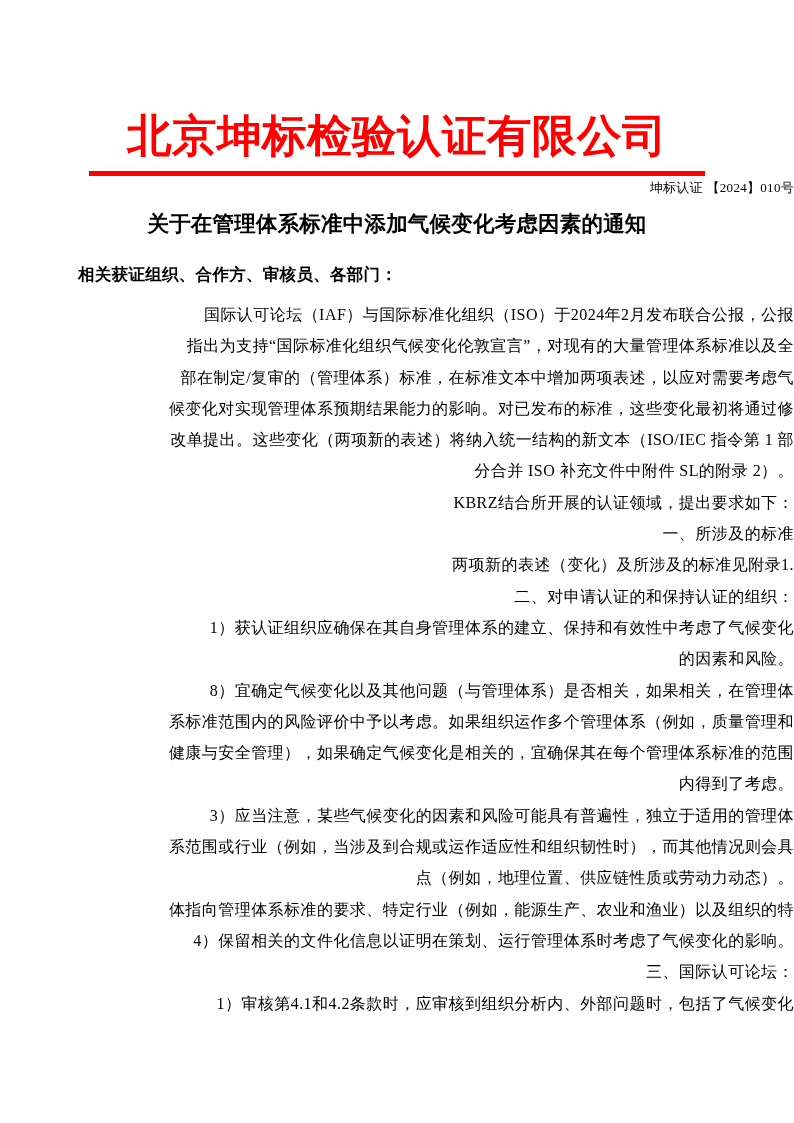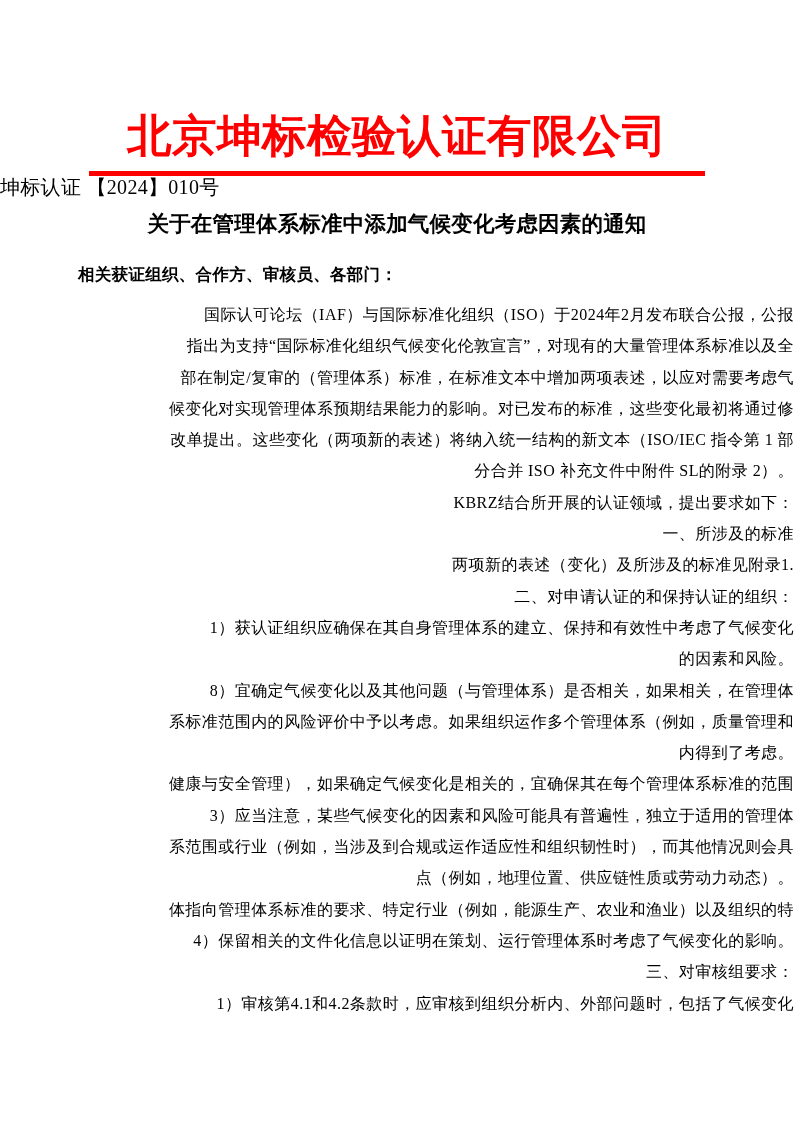--- a/index.html
+++ b/index.html
@@ -28,22 +28,22 @@
     white-space: nowrap;
   }
   .red-rule {
     width: 616px;
     height: 5px;
     margin: 9px auto 0 auto;
     background: var(--accent, #ff0000);
   }
   .doc-number {
     margin-top: 3px;
-    text-align: left;
-    font-size: 20px;
+    text-align: right;
+    font-size: 13px;
     line-height: 17px;
     letter-spacing: 0.3px;
     white-space: nowrap;
   }
   .doc-title {
     margin: 14px 0 2px 0;
     text-align: center;
     font-size: 21.5px;
     line-height: 28px;
     font-weight: bold;
@@ -96,25 +96,25 @@
       <div class="body-line">改单提出。这些变化（两项新的表述）将纳入统一结构的新文本（ISO/IEC 指令第 1 部</div>
       <div class="body-line">分合并 ISO 补充文件中附件 SL的附录 2）。</div>
       <div class="body-line">　　　KBRZ结合所开展的认证领域，提出要求如下：</div>
       <div class="body-line">　　　一、所涉及的标准</div>
       <div class="body-line">　　　两项新的表述（变化）及所涉及的标准见附录1.</div>
       <div class="body-line">　　　二、对申请认证的和保持认证的组织：</div>
       <div class="body-line">　　 1）获认证组织应确保在其自身管理体系的建立、保持和有效性中考虑了气候变化</div>
       <div class="body-line">的因素和风险。</div>
       <div class="body-line">　　 8）宜确定气候变化以及其他问题（与管理体系）是否相关，如果相关，在管理体</div>
       <div class="body-line">系标准范围内的风险评价中予以考虑。如果组织运作多个管理体系（例如，质量管理和</div>
+      <div class="body-line">健康与安全管理），如果确定气候变化是相关的，宜确保其在每个管理体系标准的范围</div>
       <div class="body-line">内得到了考虑。</div>
-      <div class="body-line">健康与安全管理），如果确定气候变化是相关的，宜确保其在每个管理体系标准的范围</div>
       <div class="body-line">　　 3）应当注意，某些气候变化的因素和风险可能具有普遍性，独立于适用的管理体</div>
       <div class="body-line">系范围或行业（例如，当涉及到合规或运作适应性和组织韧性时），而其他情况则会具</div>
       <div class="body-line">点（例如，地理位置、供应链性质或劳动力动态）。</div>
       <div class="body-line">体指向管理体系标准的要求、特定行业（例如，能源生产、农业和渔业）以及组织的特</div>
       <div class="body-line">　　 4）保留相关的文件化信息以证明在策划、运行管理体系时考虑了气候变化的影响。</div>
-      <div class="body-line">　　　三、对审核组要求：</div>
+      <div class="body-line">　　　三、国际认可论坛：</div>
       <div class="body-line">　　 1）审核第4.1和4.2条款时，应审核到组织分析内、外部问题时，包括了气候变化</div>
     </div>
   </main>
 
 </div>
 
 </body></html>

